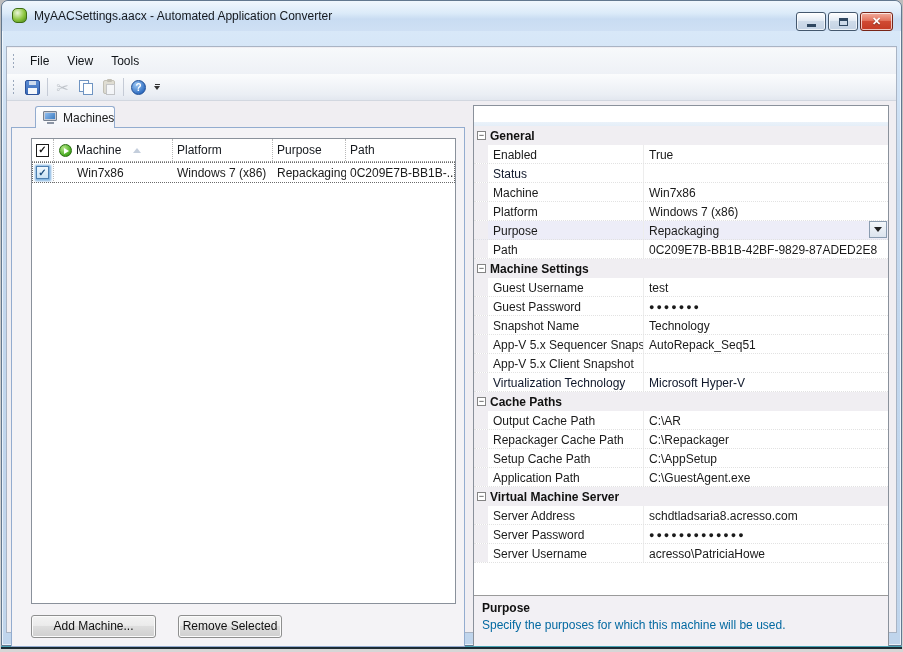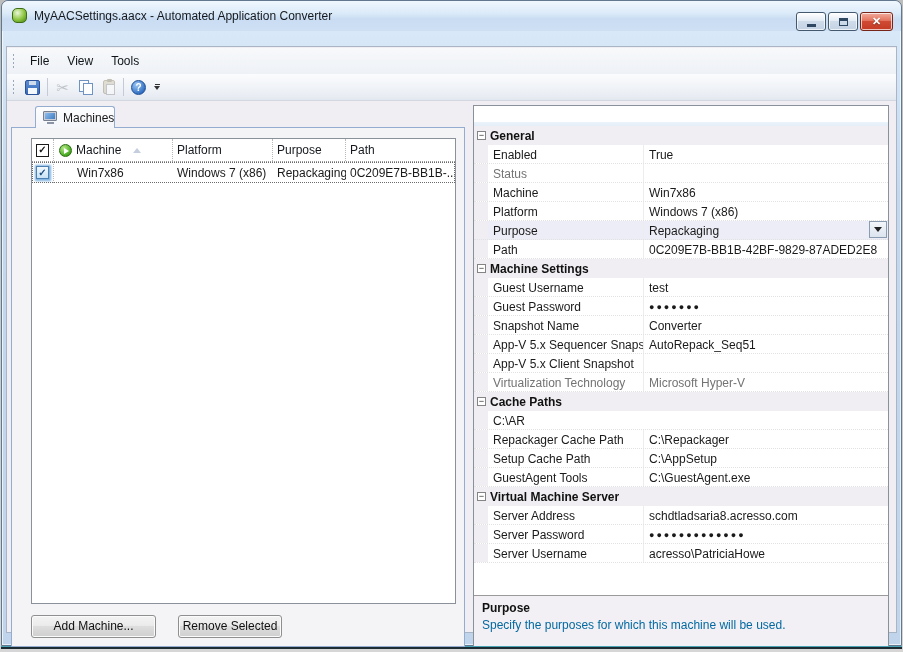--- a/index.html
+++ b/index.html
@@ -116,21 +116,21 @@
   .pg-grid { position:absolute; left:0; right:0; top:20px; bottom:52px; background:#fff; overflow:hidden; }
   .pg-cat { display:flex; height:19px; background:#f0eef2; align-items:center; }
   .pg-collapse { width:9px; height:9px; border:1px solid #848484; background:#fff; font-size:9px; line-height:7px;
                  text-align:center; margin:0 2px 0 3px; flex:none; color:#222; }
   .pg-cat-label { font-weight:bold; margin-left:2px; color:#111; }
   .pg-row { display:flex; height:19px; background:#fff; border-bottom:1px dotted #e2e2e2; }
   .pg-row.sel { background:#ededf8; }
   .pg-strip { width:14px; flex:none; background:#f0eef2; }
   .pg-label { width:156px; flex:none; padding:3px 0 0 5px; border-right:1px solid #ededed; white-space:nowrap; overflow:hidden; }
   .pg-value { flex:1; padding:3px 5px 0 5px; position:relative; white-space:nowrap; overflow:hidden; }
-  .pg-row.dis .pg-label, .pg-row.dis .pg-value { color:#737373; }
+  .pg-row.dis .pg-label, .pg-row.dis .pg-value { color:#0f172a; }
   .pg-value.pw { font-size:9px; letter-spacing:2px; padding-top:5px; }
   .pg-drop { position:absolute; right:1px; top:0; width:18px; height:17px; border:1px solid #8a9cb0;
              background:linear-gradient(#f4f7fa,#dce4ee); display:flex; align-items:center; justify-content:center; }
   .pg-drop .arr { width:0; height:0; border-left:4px solid transparent; border-right:4px solid transparent; border-top:5px solid #222; }
   .pg-desc { position:absolute; left:0; right:0; bottom:0; height:52px; background:#f2f0f4; border-top:1px solid #9a9a9a;
              padding:5px 8px; }
   .pg-desc .t { font-weight:bold; color:#111; }
   .pg-desc .d { margin-top:3px; color:#0369a1; }
 </style>
 </head>
@@ -279,21 +279,21 @@
          <span class="pg-value">test</span>
        </div>
             <div class="pg-row">
          <span class="pg-strip"></span>
          <span class="pg-label">Guest Password</span>
          <span class="pg-value pw">●●●●●●●</span>
        </div>
             <div class="pg-row">
          <span class="pg-strip"></span>
          <span class="pg-label">Snapshot Name</span>
-         <span class="pg-value">Converter</span>
+         <span class="pg-value">Technology</span>
        </div>
             <div class="pg-row">
          <span class="pg-strip"></span>
          <span class="pg-label">App-V 5.x Sequencer Snapshot</span>
          <span class="pg-value">AutoRepack_Seq51</span>
        </div>
             <div class="pg-row">
          <span class="pg-strip"></span>
          <span class="pg-label">App-V 5.x Client Snapshot</span>
          <span class="pg-value"></span>
@@ -302,35 +302,36 @@
          <span class="pg-strip"></span>
          <span class="pg-label">Virtualization Technology</span>
          <span class="pg-value">Microsoft Hyper-V</span>
        </div>
             <div class="pg-cat">
        <span class="pg-collapse">−</span>
        <span class="pg-cat-label">Cache Paths</span>
      </div>
             <div class="pg-row">
          <span class="pg-strip"></span>
+         <span class="pg-label">Output Cache Path</span>
          <span class="pg-value">C:\AR</span>
        </div>
             <div class="pg-row">
          <span class="pg-strip"></span>
          <span class="pg-label">Repackager Cache Path</span>
          <span class="pg-value">C:\Repackager</span>
        </div>
             <div class="pg-row">
          <span class="pg-strip"></span>
          <span class="pg-label">Setup Cache Path</span>
          <span class="pg-value">C:\AppSetup</span>
        </div>
             <div class="pg-row">
          <span class="pg-strip"></span>
-         <span class="pg-label">GuestAgent Tools</span>
+         <span class="pg-label">Application Path</span>
          <span class="pg-value">C:\GuestAgent.exe</span>
        </div>
             <div class="pg-cat">
        <span class="pg-collapse">−</span>
        <span class="pg-cat-label">Virtual Machine Server</span>
      </div>
             <div class="pg-row">
          <span class="pg-strip"></span>
          <span class="pg-label">Server Address</span>
          <span class="pg-value">schdtladsaria8.acresso.com</span>

